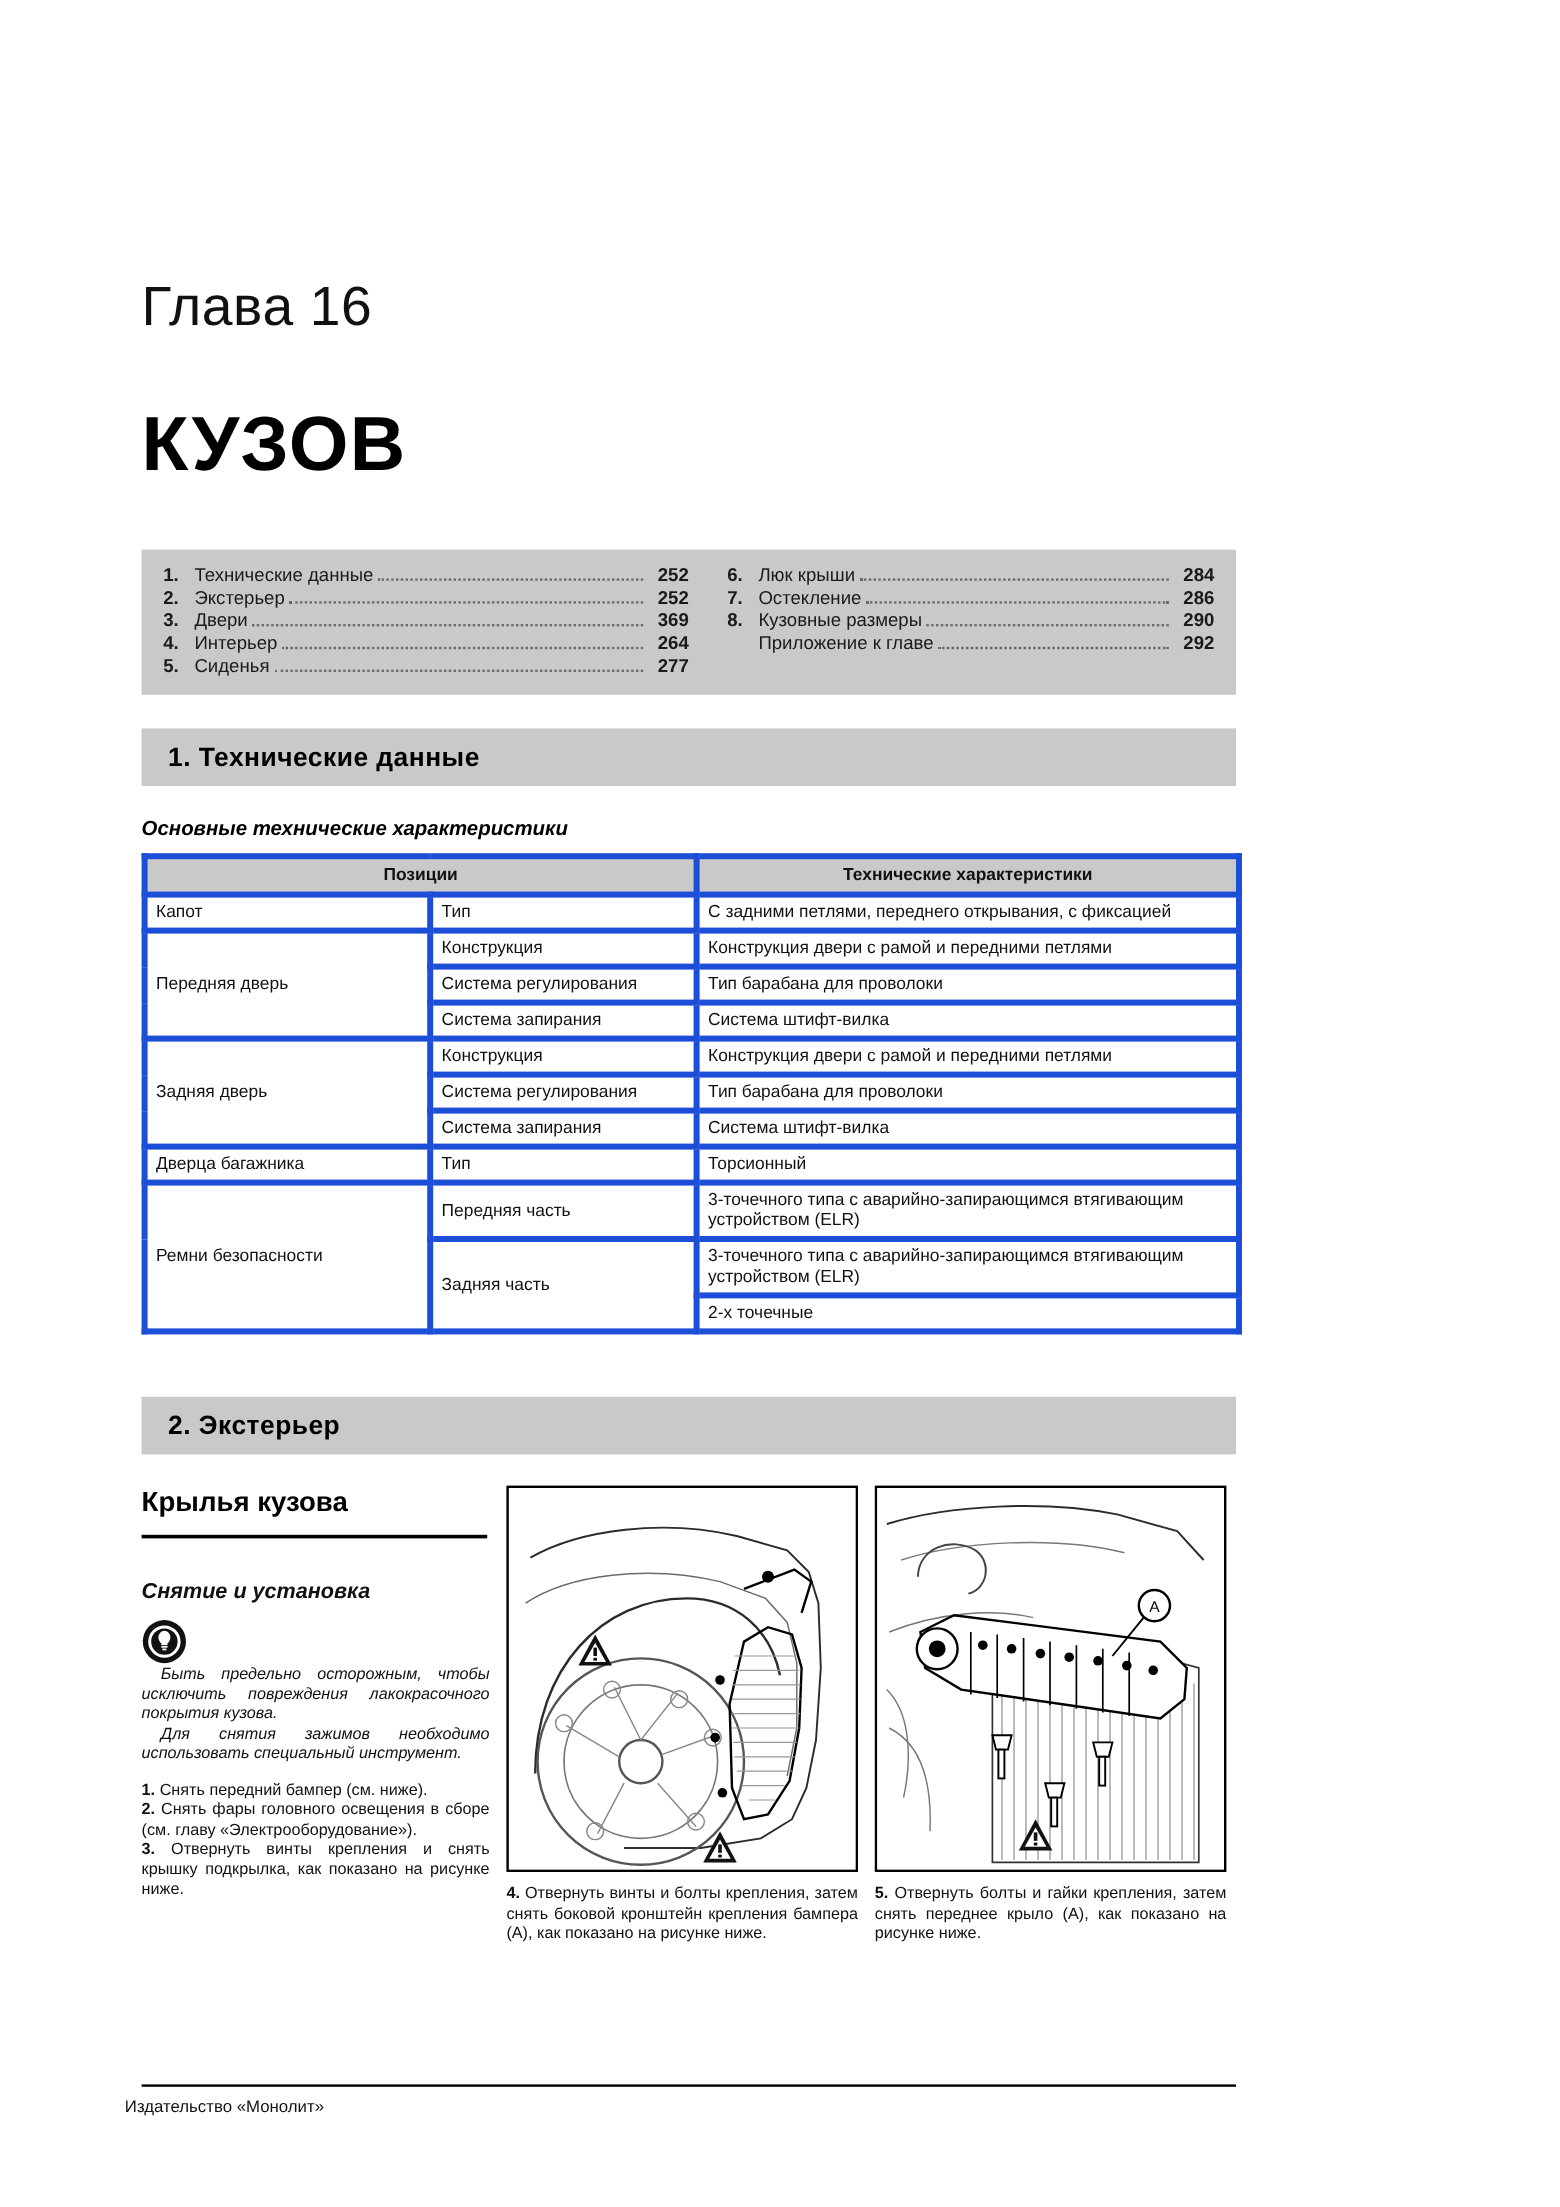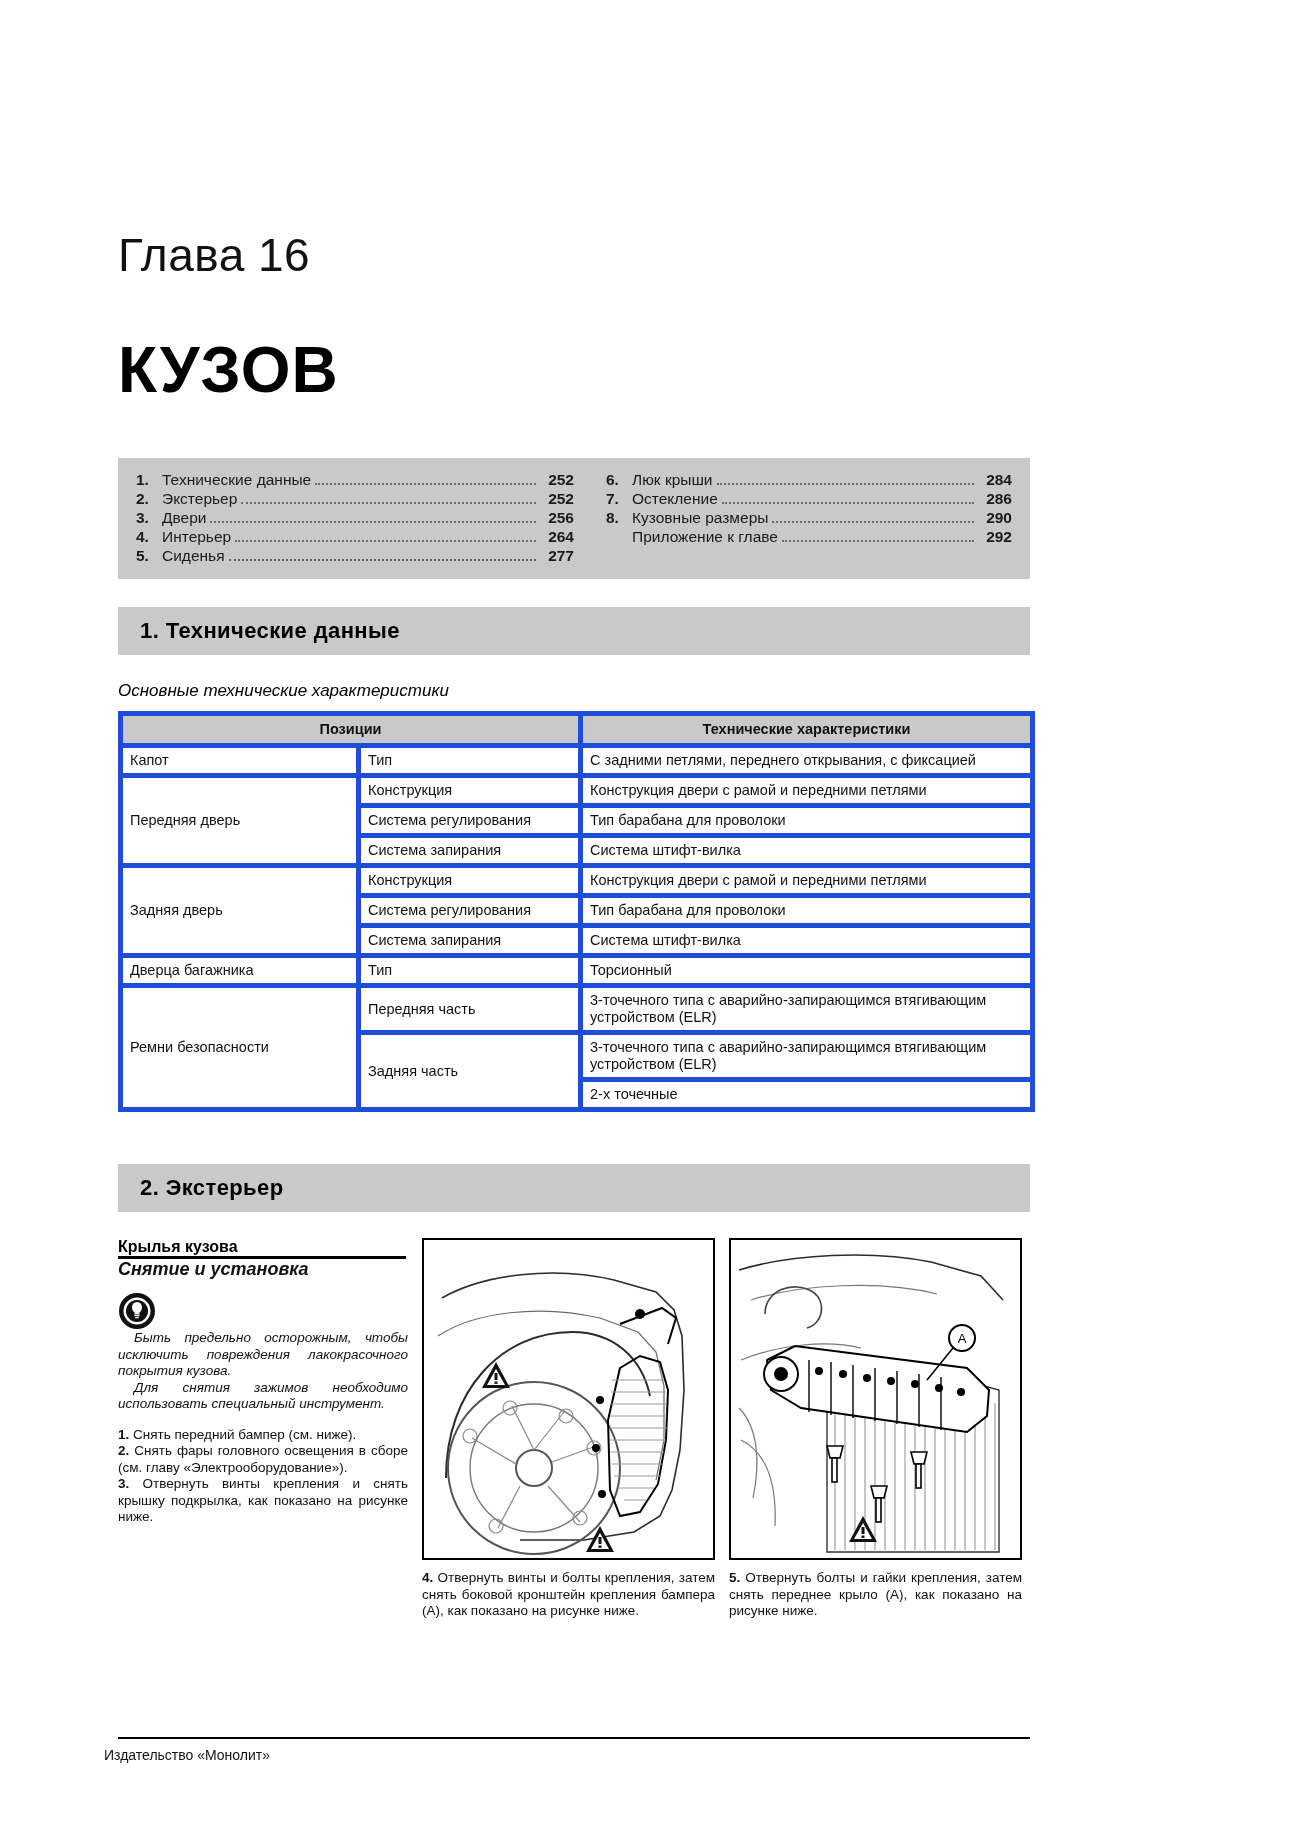--- a/index.html
+++ b/index.html
@@ -92,21 +92,21 @@
     font-size: 22px;
     font-weight: bold;
     letter-spacing: 0.4px;
     color: #000;
   }
   .band-1 { margin-top: 28px; }
   .band-2 { margin-top: 52px; }
 
   .subhead-italic {
     font-size: 17px;
-    font-weight: normal;
+    font-weight: bold;
     font-style: italic;
     margin-top: 26px;
     margin-bottom: 10px;
     color: #000;
   }
 
   
   table.spec {
     border-collapse: collapse;
     width: 912px;
@@ -138,27 +138,27 @@
   .lower {
     margin-top: 26px;
     display: flex;
     gap: 14px;
     align-items: flex-start;
   }
   .col-text { width: 290px; }
   .fig-col { width: 293px; }
 
   .h-underline {
-    font-size: 16px;
+    font-size: 23px;
     font-weight: bold;
     color: #000;
-    padding-bottom: 0;
+    padding-bottom: 14px;
     border-bottom: 3px solid #000;
     width: 288px;
-    margin-bottom: 0;
+    margin-bottom: 34px;
   }
   .h-sub {
     font-size: 18px;
     font-weight: bold;
     font-style: italic;
     margin-bottom: 10px;
   }
   .note-wrap {
     display: flex;
     gap: 8px;
@@ -250,21 +250,21 @@
         <div class="toc-row">
           <span class="toc-num">2.</span>
           <span class="toc-label">Экстерьер</span>
           <span class="toc-dots"></span>
           <span class="toc-page">252</span>
         </div>
         <div class="toc-row">
           <span class="toc-num">3.</span>
           <span class="toc-label">Двери</span>
           <span class="toc-dots"></span>
-          <span class="toc-page">256</span>
+          <span class="toc-page">369</span>
         </div>
         <div class="toc-row">
           <span class="toc-num">4.</span>
           <span class="toc-label">Интерьер</span>
           <span class="toc-dots"></span>
           <span class="toc-page">264</span>
         </div>
         <div class="toc-row">
           <span class="toc-num">5.</span>
           <span class="toc-label">Сиденья</span>

